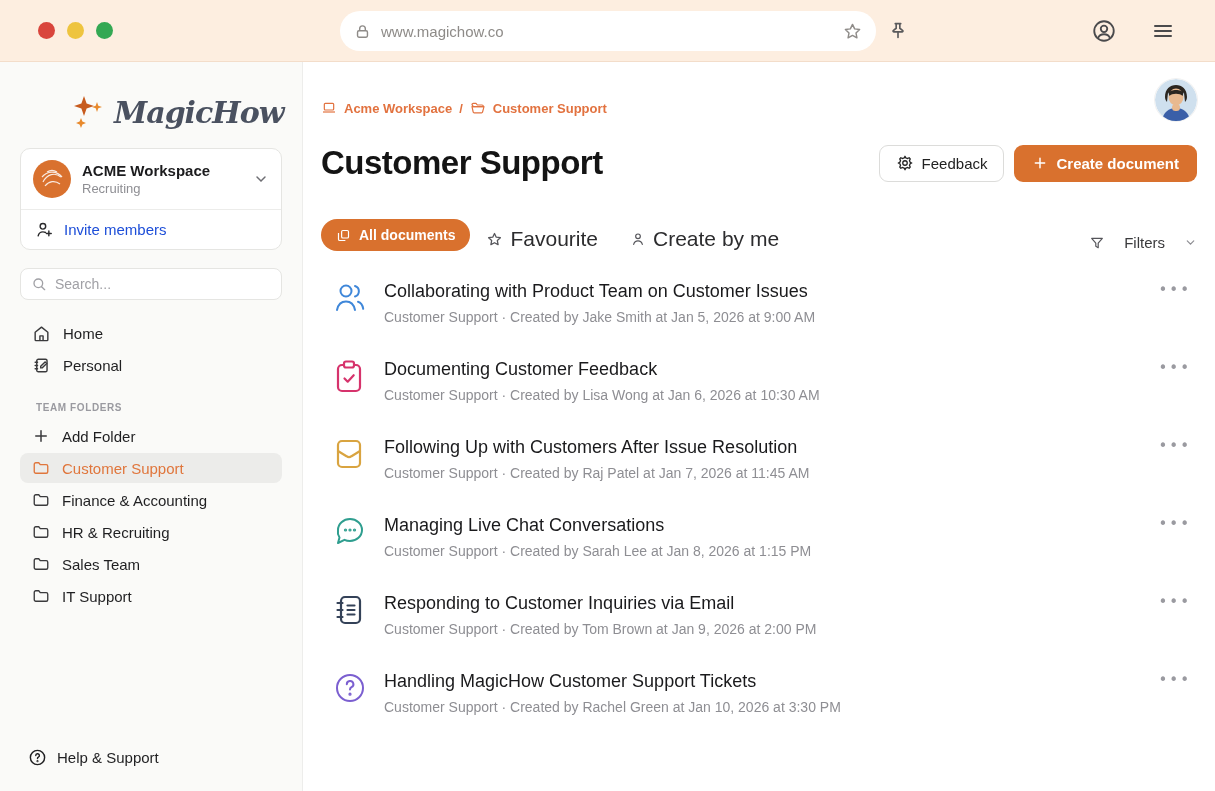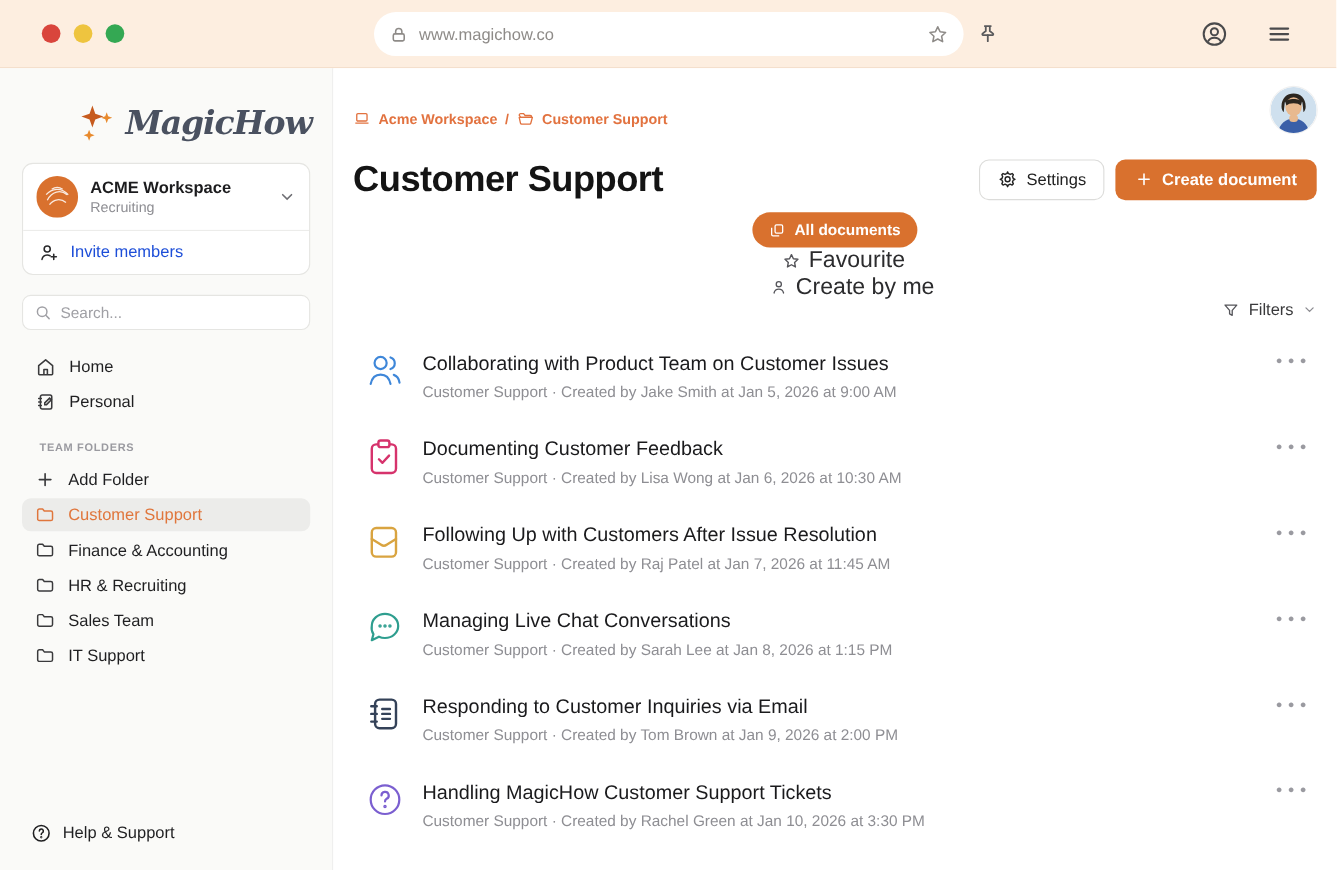--- a/index.html
+++ b/index.html
@@ -145,43 +145,42 @@
   }
   .btn-secondary {
     background: #ffffff; border: 1px solid #dcdcda;
     color: #222; padding: 0 16px; font-weight: 500;
   }
   .btn-primary {
     background: #d9712e; border: none;
     color: #ffffff; padding: 0 18px; font-weight: 600;
   }
   .tabs-row {
-    display: flex; align-items: center;
-    margin-top: 11px;
-    flex-direction: column;
+    display: flex; align-items: flex-end;
+    margin-top: 37px;
   }
   .tab-pill {
     display: inline-flex; align-items: center; gap: 8px;
     background: #d9712e; color: #fff;
     border: none; border-radius: 999px;
     height: 32px; padding: 0 15px;
     font-size: 14px; font-weight: 600; cursor: pointer;
     font-family: "Liberation Sans", sans-serif;
   }
   .tab-plain {
     display: inline-flex; align-items: center; gap: 7px;
     background: none; border: none;
     font-size: 21px; color: #2c2c2e; cursor: pointer;
     font-family: "Liberation Sans", sans-serif;
   }
   .tab-plain.fav { margin-left: 16px; }
   .tab-plain.mine { margin-left: 32px; }
   .filters-btn {
     margin-left: auto;
-    display: inline-flex; align-items: center; gap: 8px;
+    display: inline-flex; align-items: center; gap: 19px;
     background: none; border: none;
     font-size: 15px; color: #3a3a3c; cursor: pointer;
     font-family: "Liberation Sans", sans-serif;
   }
   .doc-list { margin-top: 30px; }
   .doc-row {
     display: flex; align-items: flex-start;
     height: 64px; margin-bottom: 14px;
     cursor: pointer;
   }
@@ -425,21 +424,21 @@
     <div class="title-row">
       <h1 class="page-title">Customer Support</h1>
       <div class="title-actions">
         <button class="btn btn-secondary">
           <span>
             <svg width="18" height="18" viewBox="0 0 24 24" fill="none" stroke="#222" stroke-width="1.7" stroke-linejoin="round">
                 <circle cx="12" cy="12" r="3"></circle>
                 <path d="M12 3l1 2.2a7 7 0 0 1 2.1.9L17.5 5 19 6.5l-1.1 2.4a7 7 0 0 1 .9 2.1L21 12l-2.2 1a7 7 0 0 1-.9 2.1L19 17.5 17.5 19l-2.4-1.1a7 7 0 0 1-2.1.9L12 21l-1-2.2a7 7 0 0 1-2.1-.9L6.5 19 5 17.5l1.1-2.4a7 7 0 0 1-.9-2.1L3 12l2.2-1a7 7 0 0 1 .9-2.1L5 6.5 6.5 5l2.4 1.1a7 7 0 0 1 2.1-.9z"></path>
               </svg>
           </span>
-          <span>Settings</span>
+          <span>Feedback</span>
         </button>
         <button class="btn btn-primary">
           <span>
             <svg width="16" height="16" viewBox="0 0 24 24" fill="none" stroke="#fff" stroke-width="2.2" stroke-linecap="round">
                 <path d="M12 5v14M5 12h14"></path>
               </svg>
           </span>
           <span>Create document</span>
         </button>
       </div>

